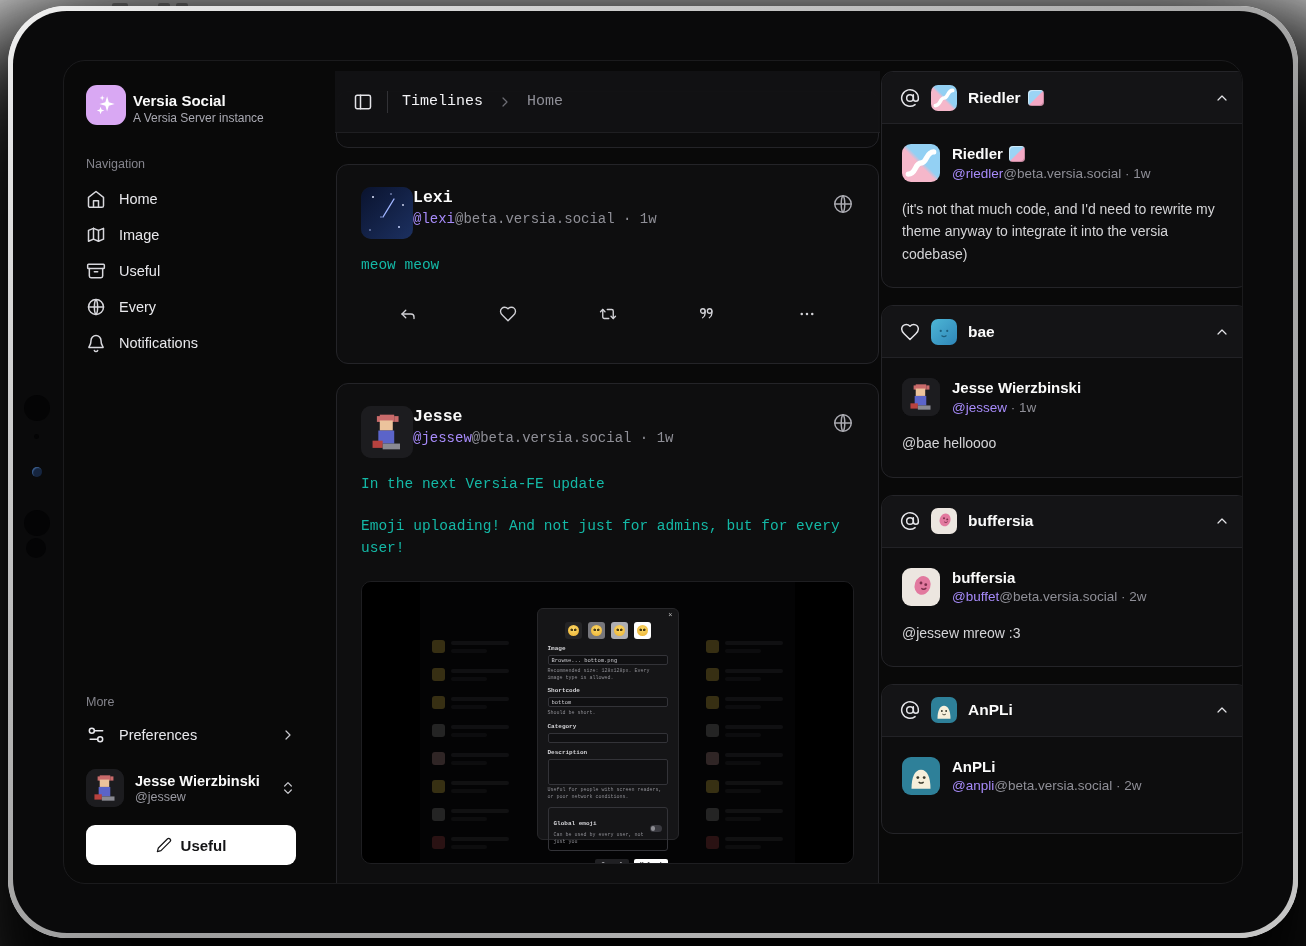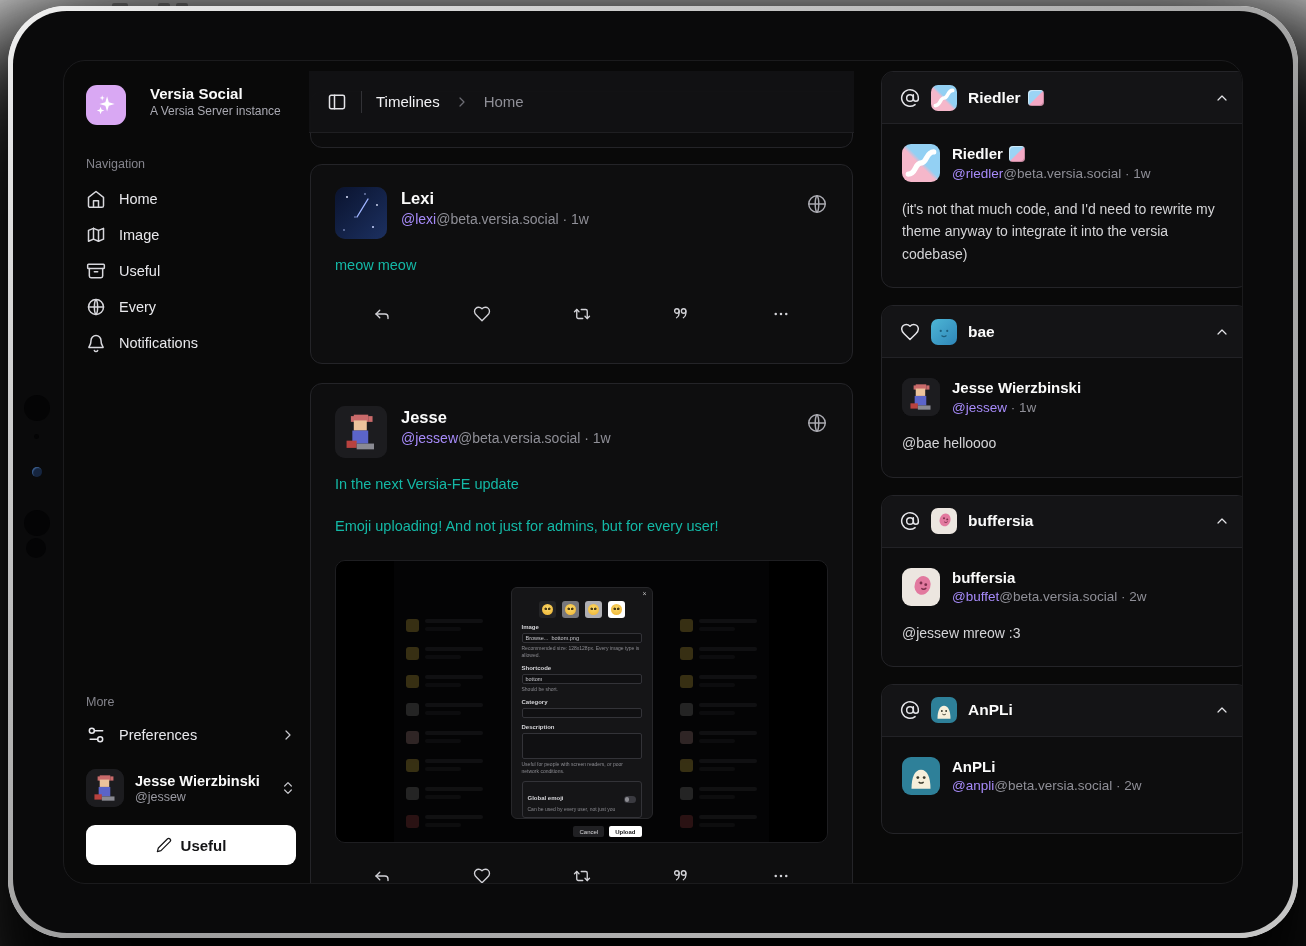--- a/index.html
+++ b/index.html
@@ -22,21 +22,21 @@
 
   
   .ic { width:20px; height:20px; stroke:currentColor; fill:none; stroke-width:1.8;
         stroke-linecap:round; stroke-linejoin:round; flex:none; }
   .ic16 { width:16px; height:16px; } .ic18 { width:18px; height:18px; } .ic22 { width:22px; height:22px; }
   .purple { color:#a78bfa; }
 
   
   .sidebar { position:absolute; left:0; top:0; bottom:0; width:254px; padding:24px 22px 18px;
     display:flex; flex-direction:column; color:#ececf0; }
-  .logo-row { display:flex; gap:24px; align-items:flex-start; }
+  .logo-row { display:flex; gap:7px; align-items:flex-end; }
   .logo-badge { width:40px; height:40px; border-radius:11px; background:#d9a8f3;
     display:flex; align-items:center; justify-content:center; position:relative; flex:none; }
   .app-name { font-size:15px; font-weight:700; color:#fafafa; line-height:1.25; }
   .app-tag { font-size:12px; color:#a9a9b2; }
   .nav-label { margin-top:32px; font-size:12.5px; color:#84848c; }
   .nav-list { margin-top:10px; display:flex; flex-direction:column; }
   .nav-item { display:flex; align-items:center; gap:13px; height:36px; font-size:14.5px;
     color:#e8e8ec; border-radius:8px; cursor:pointer; }
   .nav-item .ic { color:#d8d8dd; }
   .flex-spacer { flex:1; }
@@ -44,32 +44,32 @@
   .pref-row { display:flex; align-items:center; gap:13px; height:36px; font-size:14.5px; color:#e8e8ec; cursor:pointer; }
   .user-row { display:flex; align-items:center; gap:11px; margin-top:16px; cursor:pointer; }
   .user-ava { width:38px; height:38px; border-radius:10px; overflow:hidden; flex:none; background:#1d1d20; }
   .user-name { font-size:14.5px; font-weight:700; color:#fafafa; line-height:1.3; }
   .user-handle { font-size:12.5px; color:#9a9aa2; }
   .compose-btn { margin-top:18px; height:40px; border-radius:9px; background:#ffffff; border:none;
     display:flex; align-items:center; justify-content:center; gap:9px; font-size:15px; font-weight:600;
     color:#141416; cursor:pointer; font-family:inherit; }
 
   
-  .main { position:absolute; left:245px; top:0; width:545px; height:100%; overflow:hidden; }
+  .main { position:absolute; left:271px; top:0; width:545px; height:100%; overflow:hidden;font-family:Liberation Mono, monospace; }
   .peek-card { position:absolute; left:1px; right:1px; top:30px; height:57px;
     border:1px solid #242428; border-radius:12px; background:#0c0c0d; }
   .main-header { position:absolute; left:0; right:0; top:10px; height:62px; z-index:3;
     display:flex; align-items:center; gap:14px; padding:0 18px;
     background:rgba(18,18,20,0.97); border-bottom:1px solid #1f1f22; }
   .hdr-divider { width:1px; height:22px; background:#323236; }
   .crumb-root { font-size:15px; color:#f2f2f5; cursor:pointer; }
   .crumb-cur { font-size:15px; color:#8f8f97; }
   .pcard { position:absolute; left:1px; right:1px; border:1px solid #242428; border-radius:12px;
     background:#0e0e0f; padding:22px 24px; }
-  .phead { display:flex; align-items:flex-start; gap:14px; }
+  .phead { display:flex; align-items:flex-start; }
   .pava { width:52px; height:52px; border-radius:10px; overflow:hidden; flex:none; background:#1a1a1d; }
   .pname { font-size:16.5px; font-weight:700; color:#fafafa; line-height:1.35; }
   .phandle-line { font-size:14px; color:#8f8f97; margin-top:2px; }
   .pvis { margin-left:auto; color:#a9a9b0; padding-top:6px; }
   .pbody { margin-top:16px; font-size:14.5px; color:#14b8a6; line-height:1.5; }
   .pbody p + p { margin-top:20px; }
   .actions { display:flex; justify-content:space-between; padding:0 38px; margin-top:28px; color:#d2d2d7; }
   .abtn { background:none; border:none; color:inherit; cursor:pointer; display:flex; align-items:center; }
 
   

